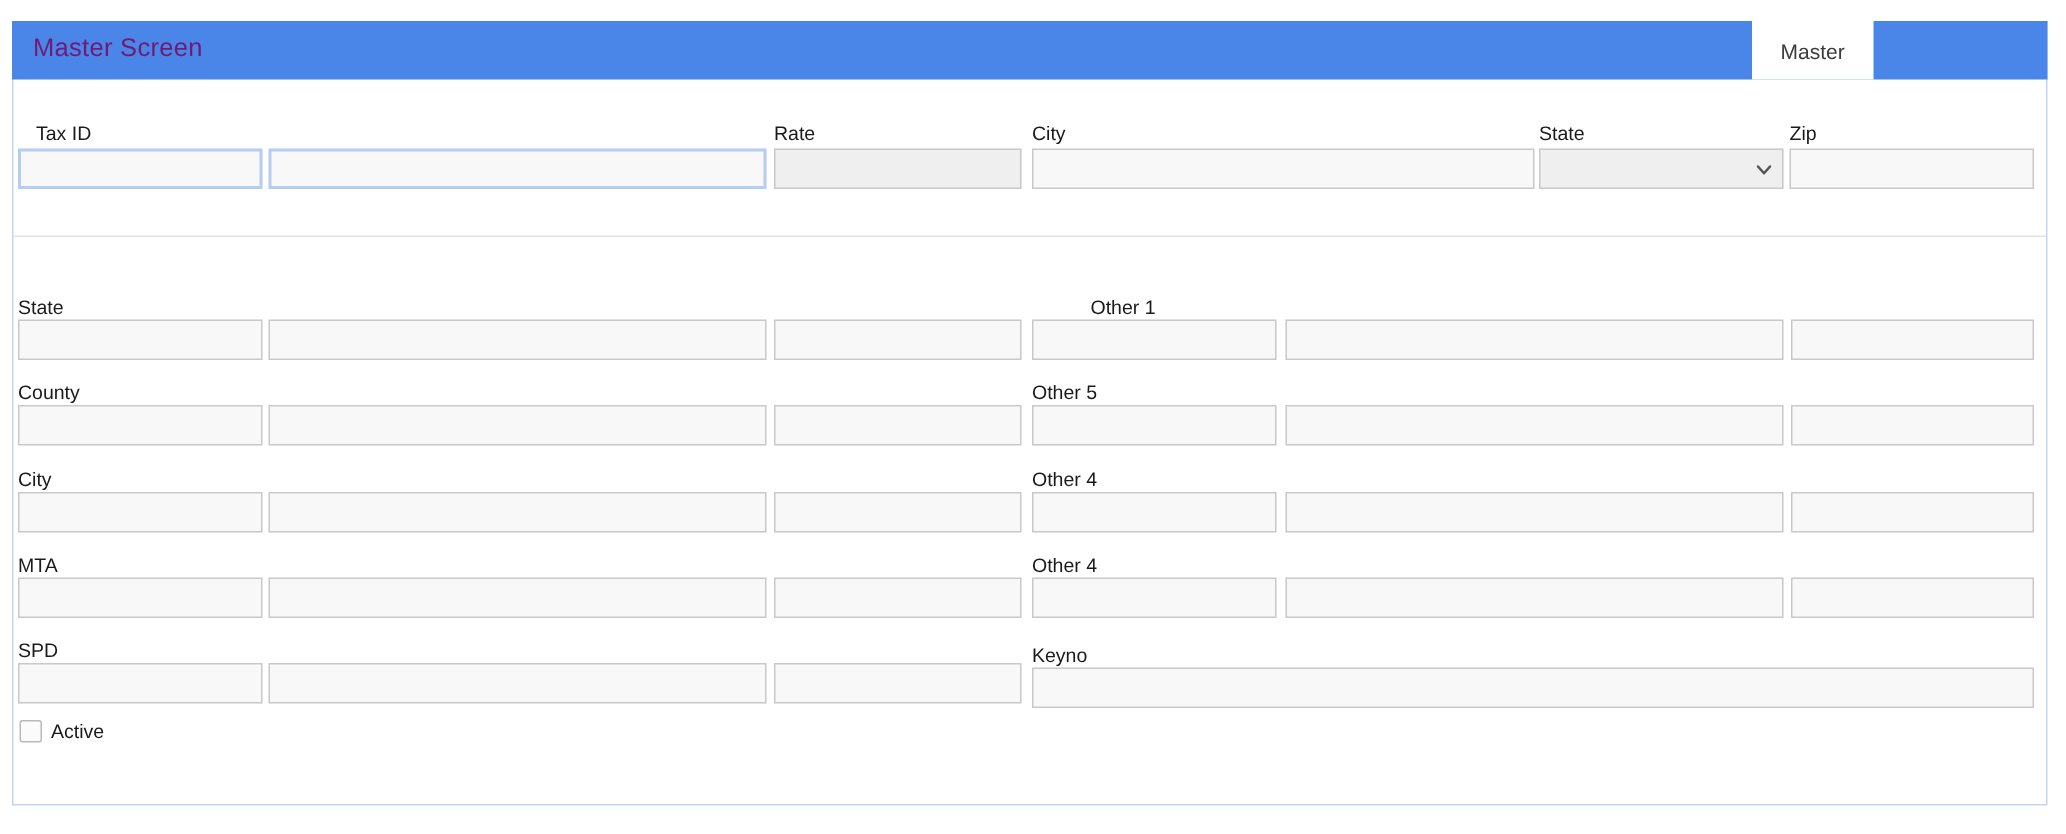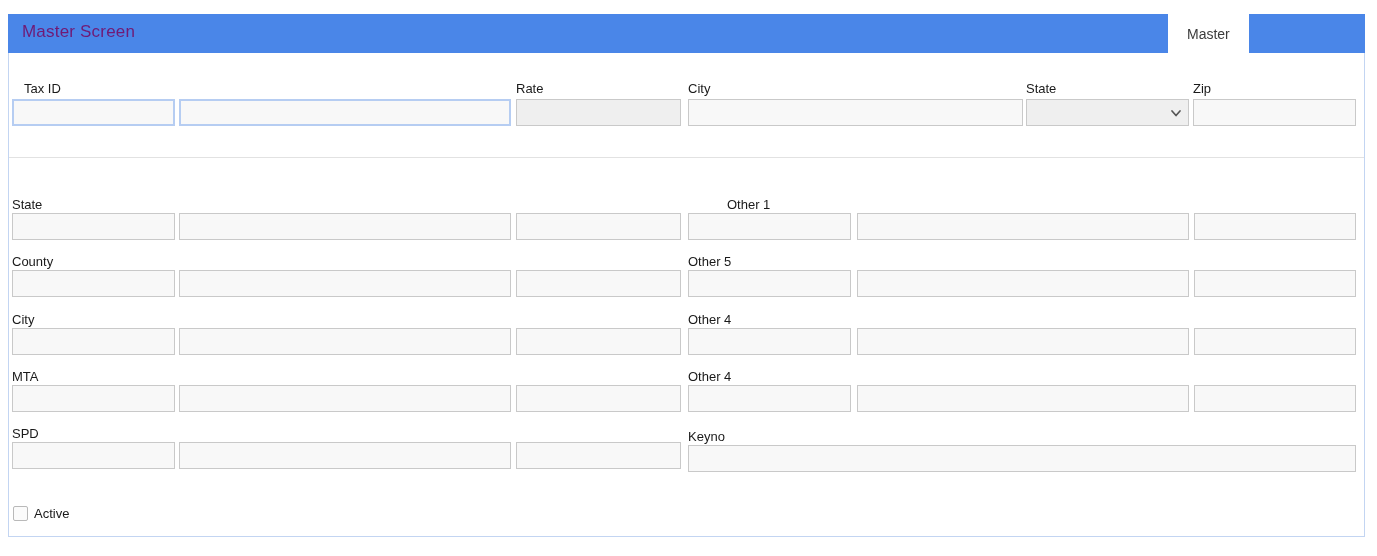--- a/index.html
+++ b/index.html
@@ -130,21 +130,21 @@
     position: absolute;
     pointer-events: none;
     width: 12px;
     height: 12px;
   }
   .sel-arrow svg { display: block; }
   
   .cb-wrap {
     position: absolute;
     left: 13px;
-    top: 506px;
+    top: 480px;
     display: flex;
     align-items: center;
     justify-content: center;
   }
   .cb-box {
     width: 15px;
     height: 15px;
     box-sizing: border-box;
     border: 1px solid #b9b9b9;
     background: #fbfbfb;

